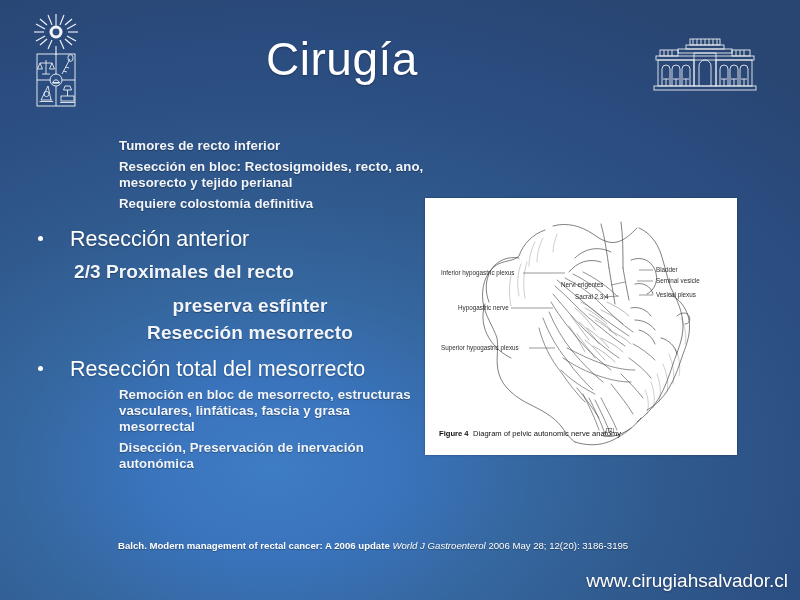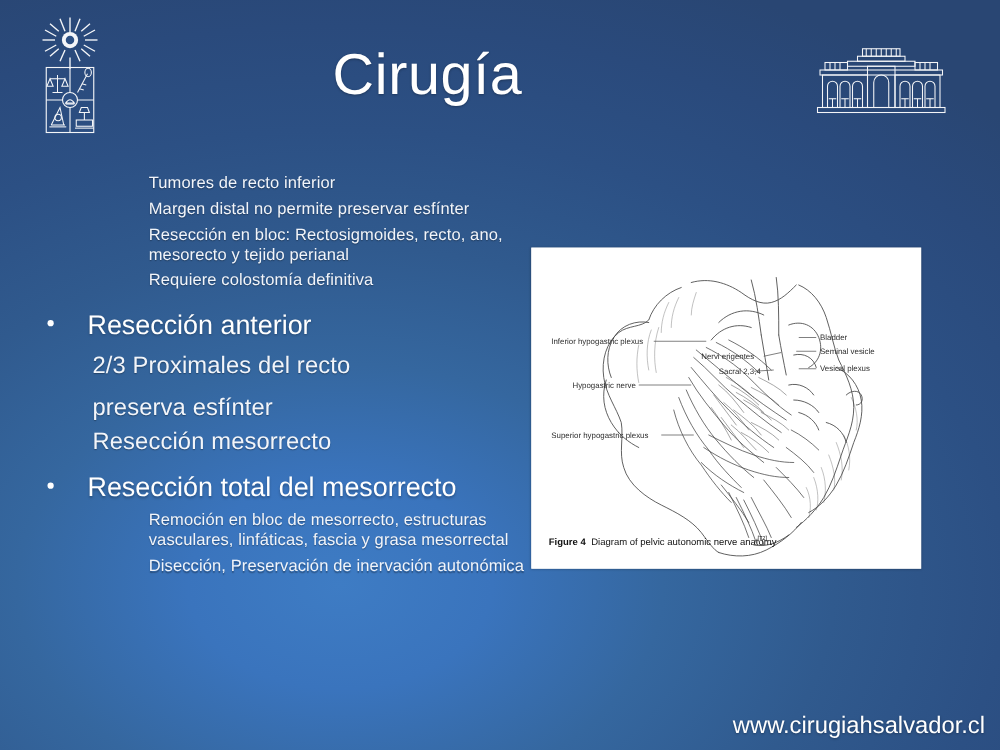--- a/index.html
+++ b/index.html
@@ -86,32 +86,33 @@
     padding-left: 93px;
     padding-top: 5px;
   }
   .l2wrap.shallow {
     padding-left: 48px;
     padding-top: 9px;
   }
   .l2 {
     color: #f2f5fa;
     font-size: 13.2px;
-    font-weight: 400;
+    font-weight: 700;
     line-height: 1.2;
     margin-bottom: 5px;
     text-shadow: 0 1px 1px rgba(0,0,0,0.33);
     letter-spacing: 0.1px;
   }
   .l2wrap.shallow .l2 {
     font-size: 19px;
     margin-bottom: 11px;
   }
   .l2wrap.shallow .l2.tight {
     margin-bottom: 4px;
+    text-align: center;
   }
   .gap-a { height: 11px; }
   .gap-b { height: 9px; }
 
   
   .figure-box {
     position: absolute;
     left: 425px;
     top: 198px;
     width: 312px;
@@ -278,21 +279,20 @@
         <rect x="4" y="50" width="102" height="4"></rect>
       </g>
     </svg>
   </div>
 
   <div class="content">
 
     <div>
       <div class="l2wrap">
         <div class="l2">Tumores de recto inferior</div>
-        <div class="l2">Margen distal no permite preservar esfínter</div>
         <div class="l2">Resección en bloc: Rectosigmoides, recto, ano, mesorecto y tejido perianal</div>
         <div class="l2">Requiere colostomía definitiva</div>
       </div>
     </div>
 
     <div class="gap-a"></div>
 
     <div>
       <div class="l1">
         <span class="bullet"></span>
@@ -447,16 +447,21 @@
 
       <g font-family="Liberation Sans, sans-serif" fill="#111111">
         <text x="14" y="238" font-size="7.6" font-weight="bold">Figure 4</text>
         <text x="48" y="238" font-size="7.6">Diagram of pelvic autonomic nerve anatomy</text>
         <text x="181" y="234" font-size="4.6">[72]</text>
         <text x="191" y="238" font-size="7.6">.</text>
       </g>
     </svg>
   </div>
 
+  <div class="citation">
+    <span class="b">Balch. Modern management of rectal cancer: A 2006 update</span>
+    <span class="i">World J Gastroenterol</span>
+    <span class="n">2006 May 28; 12(20): 3186-3195</span>
+  </div>
 
   <div class="site-url">www.cirugiahsalvador.cl</div>
 
 </div>
 
 </body></html>

